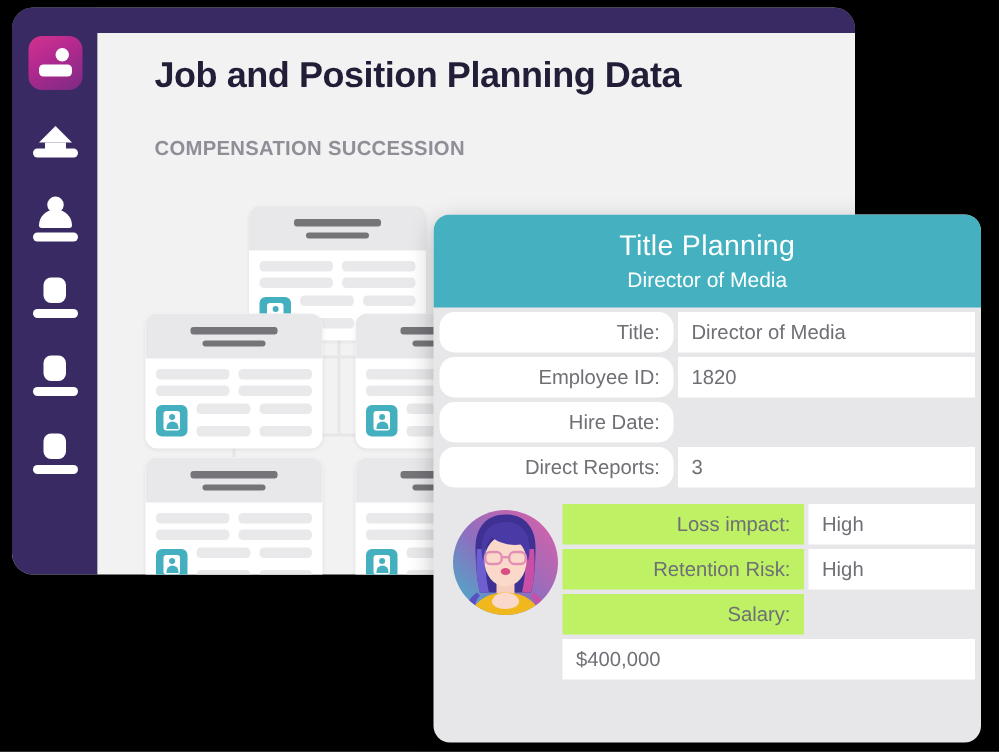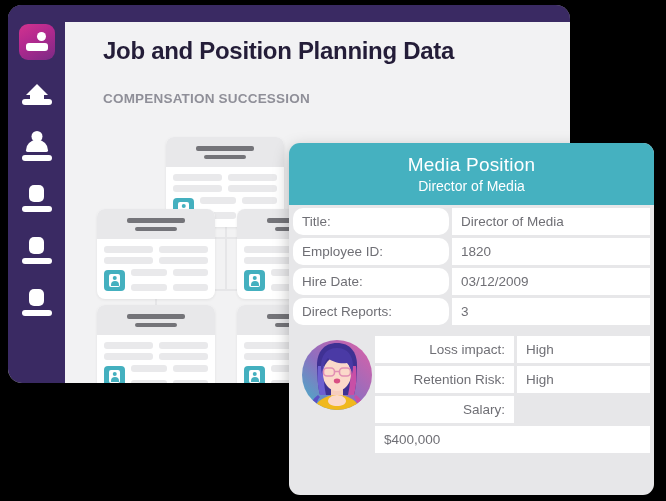--- a/index.html
+++ b/index.html
@@ -87,31 +87,31 @@
     box-shadow:0 5px 16px rgba(0,0,0,.25); overflow:hidden;
   }
   .card-header { height:62px; background:#45b1c0; display:flex; flex-direction:column;
                  align-items:center; justify-content:center; color:#fff; }
   .card-header .ttl { font-size:19px; letter-spacing:.2px; }
   .card-header .sub { font-size:14px; margin-top:2px; }
 
   .rowlist { padding:3px 4px 0 4px; }
   .drow { display:flex; gap:3px; margin-bottom:3px; }
   .drow .lab { width:156px; background:#fff; color:#6f6f75; font-size:13.5px;
-               padding:6px 9px;border-radius:10px; }
+               text-align:right; padding:6px 9px;border-radius:10px; }
   .drow .val { flex:1; background:#fff; color:#6f6f75; font-size:13.5px;
                padding:6px 9px; }
 
   .person-sec { position:relative; margin-top:5px; height:auto; }
   .avatar { position:absolute; left:13px; top:8px; width:70px; height:74px; }
   .avatar svg { display:block; }
   .pname { margin-left:86px; font-size:17px; color:#6f6f75; padding-top:9px; }
   .rowlist2 { margin-left:86px; padding:6px 4px 0 0; }
   .drow2 { display:flex; gap:3px; margin-bottom:3px; }
-  .drow2 .lab { width:139px; background:#ffffff; color:#6f6f75; font-size:13.5px;
+  .drow2 .lab { width:161px; background:#bef264; color:#6f6f75; font-size:13.5px;
                 text-align:right; padding:6px 9px; }
   .drow2 .val { flex:1; background:#fff; color:#6f6f75; font-size:13.5px;
                 padding:6px 9px; }
 </style>
 </head>
 <body>
 
 <div id="stage">
 
   <div class="app-window">
@@ -333,36 +333,35 @@
             </div>
           </div>
         </div>
       </div>
     </main>
   </div>
 
   <section class="detail-card">
 
     <header class="card-header">
-      <div class="ttl">Media Position</div>
+      <div class="ttl">Title Planning</div>
       <div class="sub">Director of Media</div>
     </header>
 
     <div class="rowlist">
       <div class="drow">
         <div class="lab">Title:</div>
         <div class="val">Director of Media</div>
       </div>
       <div class="drow">
         <div class="lab">Employee ID:</div>
         <div class="val">1820</div>
       </div>
       <div class="drow">
         <div class="lab">Hire Date:</div>
-        <div class="val">03/12/2009</div>
       </div>
       <div class="drow">
         <div class="lab">Direct Reports:</div>
         <div class="val">3</div>
       </div>
     </div>
 
     <div class="person-sec">
       <div class="avatar">
         <svg width="70" height="74" viewBox="0 0 70 74" xmlns="http://www.w3.org/2000/svg">

